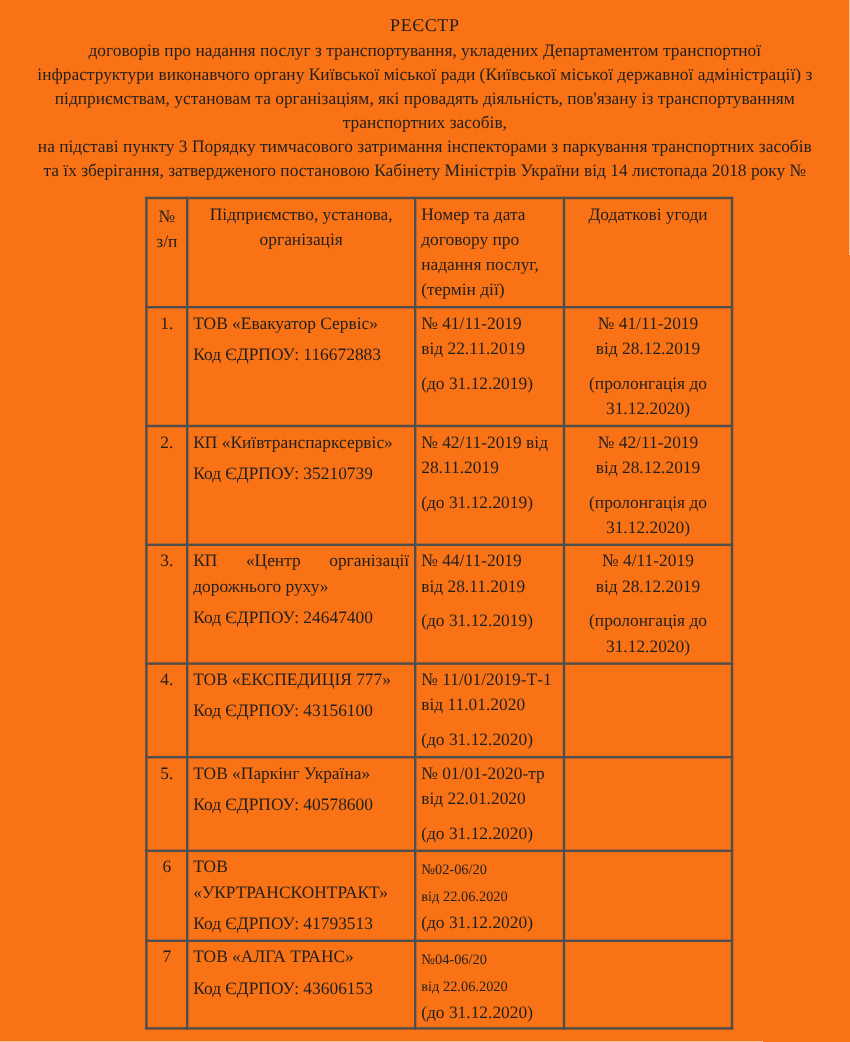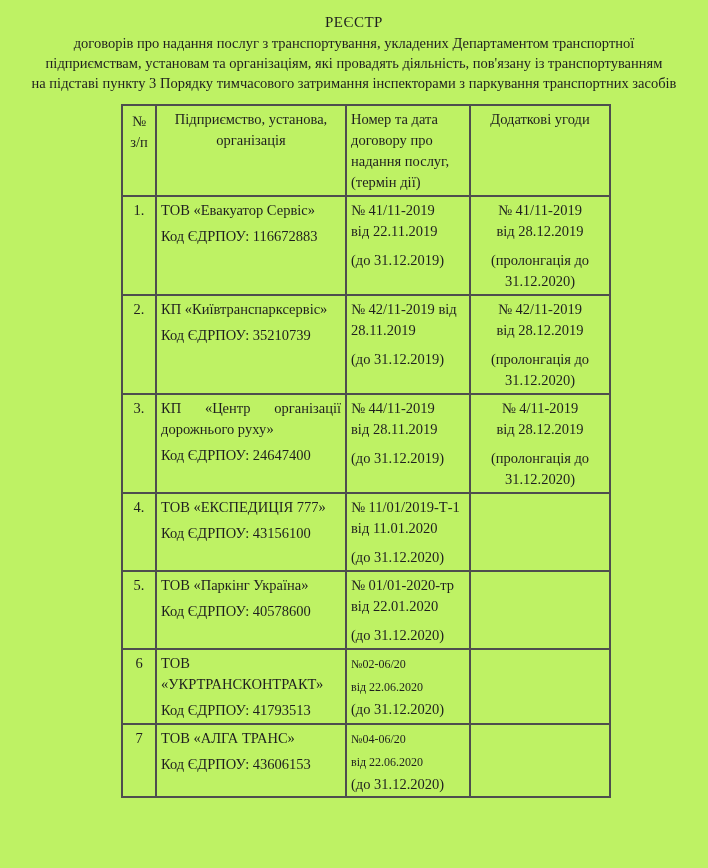--- a/index.html
+++ b/index.html
@@ -9,21 +9,21 @@
     width: 708px;
     height: 868px;
     font-family: "Liberation Serif", serif;
     color: #1f1f1f;
     overflow: hidden;
   }
   .page {
     position: relative;
     width: 708px;
     height: 868px;
-    background: #bef264;
+    background: #f97316;
   }
   
   .title-block {
     padding-top: 11px;
     text-align: center;
     font-size: 14.5px;
     line-height: 20px;
   }
   .title-heading {
     font-size: 15px;
@@ -60,22 +60,25 @@
   .big-term  { margin-top: 1px; line-height: 19px; }
 </style>
 </head>
 <body>
 
 <div class="page">
 
   <div class="title-block">
     <div class="title-heading">РЕЄСТР</div>
     <div class="title-line">договорів про надання послуг з транспортування, укладених Департаментом транспортної</div>
+    <div class="title-line">інфраструктури виконавчого органу Київської міської ради (Київської міської державної адміністрації) з</div>
     <div class="title-line">підприємствам, установам та організаціям, які провадять діяльність, пов'язану із транспортуванням</div>
+    <div class="title-line">транспортних засобів,</div>
     <div class="title-line">на підставі пункту 3 Порядку тимчасового затримання інспекторами з паркування транспортних засобів</div>
+    <div class="title-line">та їх зберігання, затвердженого постановою Кабінету Міністрів України від 14 листопада 2018 року №</div>
   </div>
 
   <table class="registry">
     <thead>
       <tr style="height:80px;">
         <td class="c-num">
           <div>№</div>
           <div>з/п</div>
         </td>
         <td class="c-org" style="text-align:center;">

